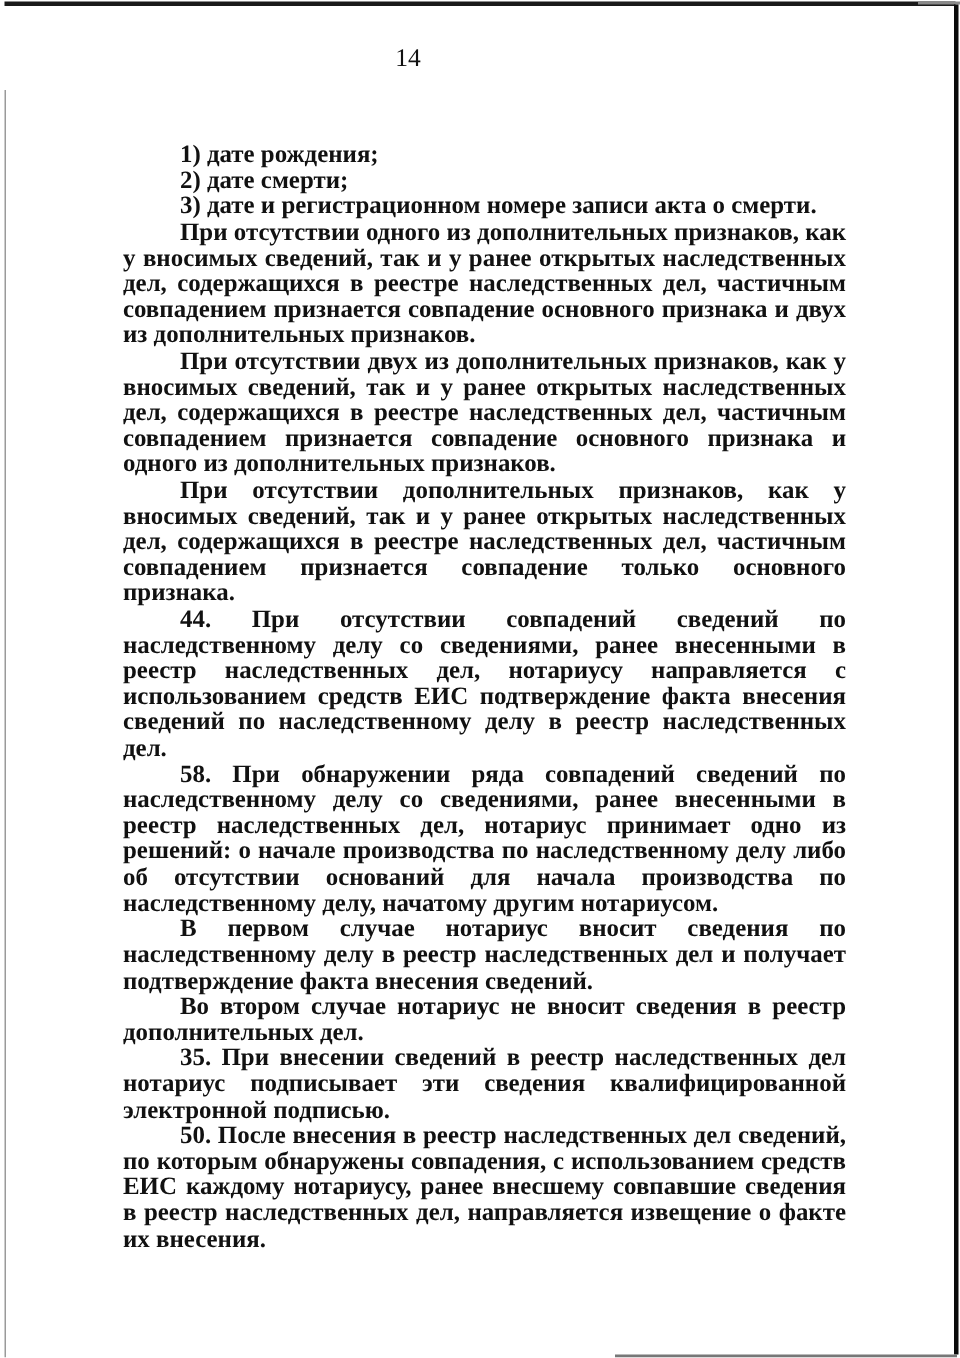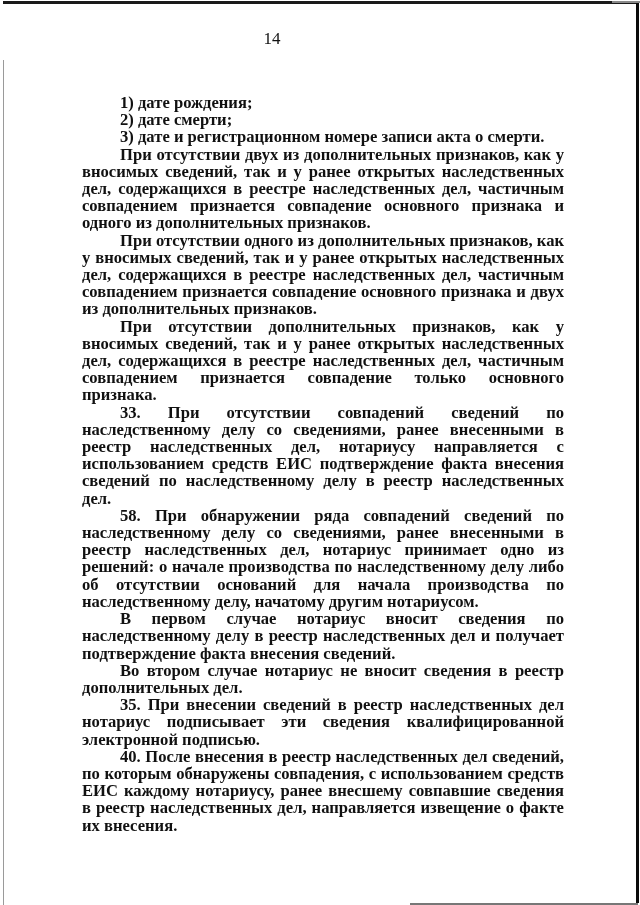--- a/index.html
+++ b/index.html
@@ -28,22 +28,22 @@
 <div class="frame-right"></div>
 <div class="frame-left"></div>
 <div class="frame-bottom"></div>
 
 <div class="page-number">14</div>
 
 <div class="body-text">
   <p class="para">1) дате рождения;</p>
   <p class="para">2) дате смерти;</p>
   <p class="para">3) дате и регистрационном номере записи акта о смерти.</p>
+  <p class="para">При отсутствии одного из дополнительных признаков, как у вносимых сведений, так и у ранее открытых наследственных дел, содержащихся в реестре наследственных дел, частичным совпадением признается совпадение основного признака и двух из дополнительных признаков.</p>
   <p class="para">При отсутствии двух из дополнительных признаков, как у вносимых сведений, так и у ранее открытых наследственных дел, содержащихся в реестре наследственных дел, частичным совпадением признается совпадение основного признака и одного из дополнительных признаков.</p>
-  <p class="para">При отсутствии одного из дополнительных признаков, как у вносимых сведений, так и у ранее открытых наследственных дел, содержащихся в реестре наследственных дел, частичным совпадением признается совпадение основного признака и двух из дополнительных признаков.</p>
   <p class="para">При отсутствии дополнительных признаков, как у вносимых сведений, так и у ранее открытых наследственных дел, содержащихся в реестре наследственных дел, частичным совпадением признается совпадение только основного признака.</p>
-  <p class="para">33. При отсутствии совпадений сведений по наследственному делу со сведениями, ранее внесенными в реестр наследственных дел, нотариусу направляется с использованием средств ЕИС подтверждение факта внесения сведений по наследственному делу в реестр наследственных дел.</p>
+  <p class="para">44. При отсутствии совпадений сведений по наследственному делу со сведениями, ранее внесенными в реестр наследственных дел, нотариусу направляется с использованием средств ЕИС подтверждение факта внесения сведений по наследственному делу в реестр наследственных дел.</p>
   <p class="para">58. При обнаружении ряда совпадений сведений по наследственному делу со сведениями, ранее внесенными в реестр наследственных дел, нотариус принимает одно из решений: о начале производства по наследственному делу либо об отсутствии оснований для начала производства по наследственному делу, начатому другим нотариусом.</p>
   <p class="para">В первом случае нотариус вносит сведения по наследственному делу в реестр наследственных дел и получает подтверждение факта внесения сведений.</p>
   <p class="para">Во втором случае нотариус не вносит сведения в реестр дополнительных дел.</p>
   <p class="para">35. При внесении сведений в реестр наследственных дел нотариус подписывает эти сведения квалифицированной электронной подписью.</p>
-  <p class="para">40. После внесения в реестр наследственных дел сведений, по которым обнаружены совпадения, с использованием средств ЕИС каждому нотариусу, ранее внесшему совпавшие сведения в реестр наследственных дел, направляется извещение о факте их внесения.</p>
+  <p class="para">50. После внесения в реестр наследственных дел сведений, по которым обнаружены совпадения, с использованием средств ЕИС каждому нотариусу, ранее внесшему совпавшие сведения в реестр наследственных дел, направляется извещение о факте их внесения.</p>
 </div>
 
 </body></html>

